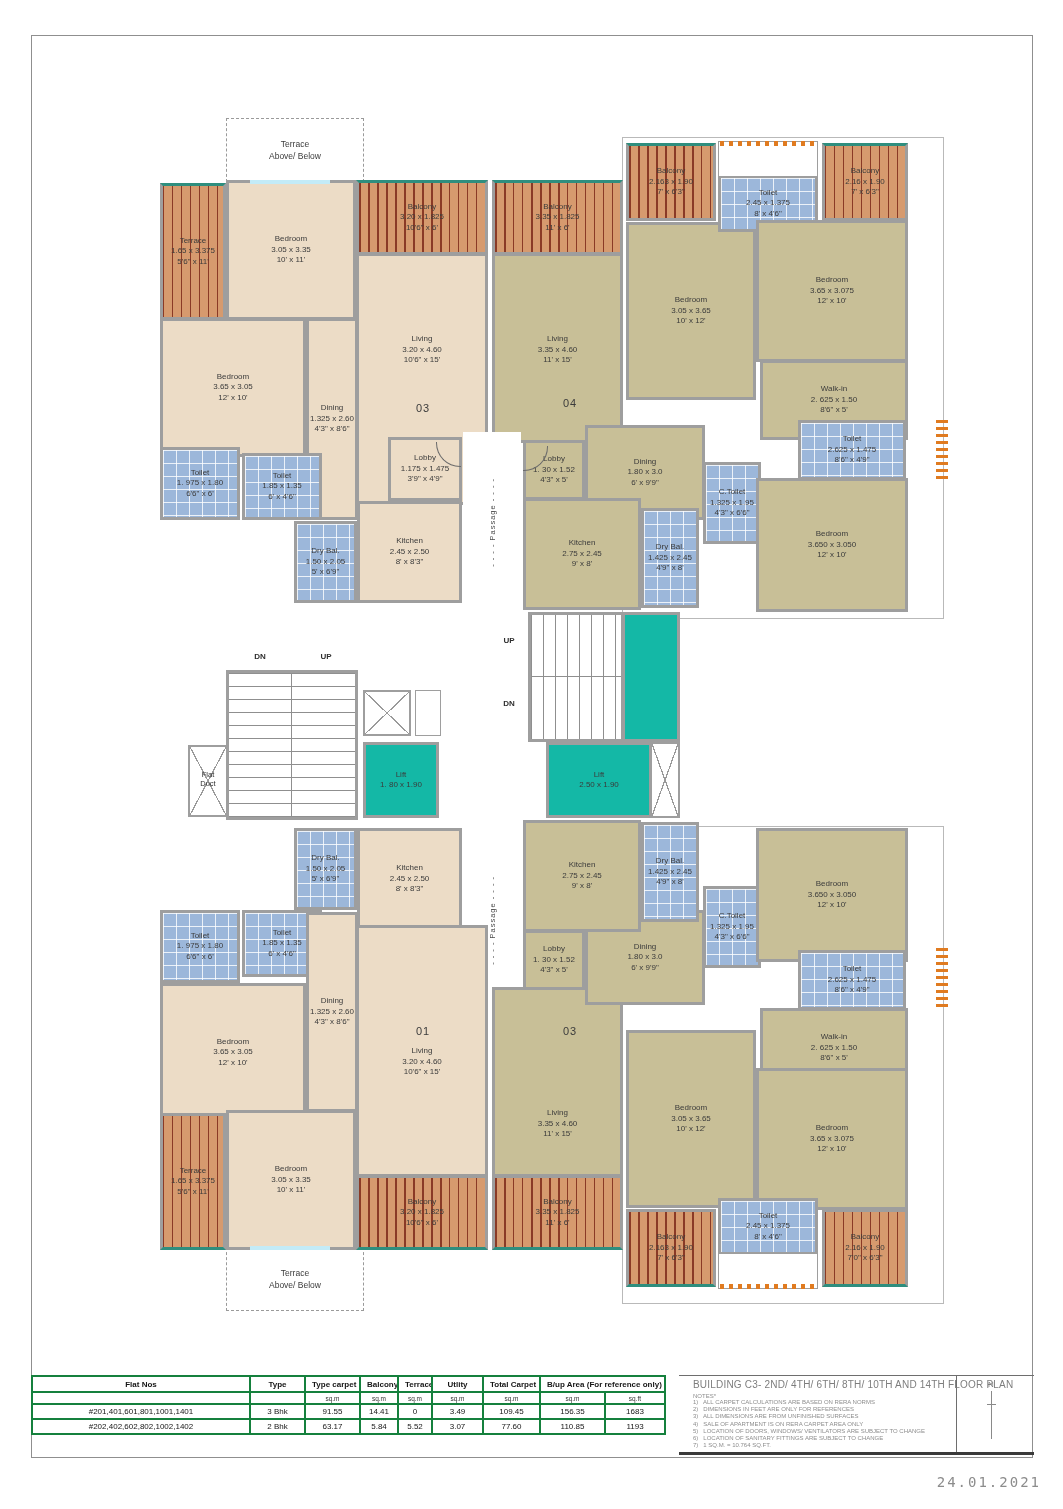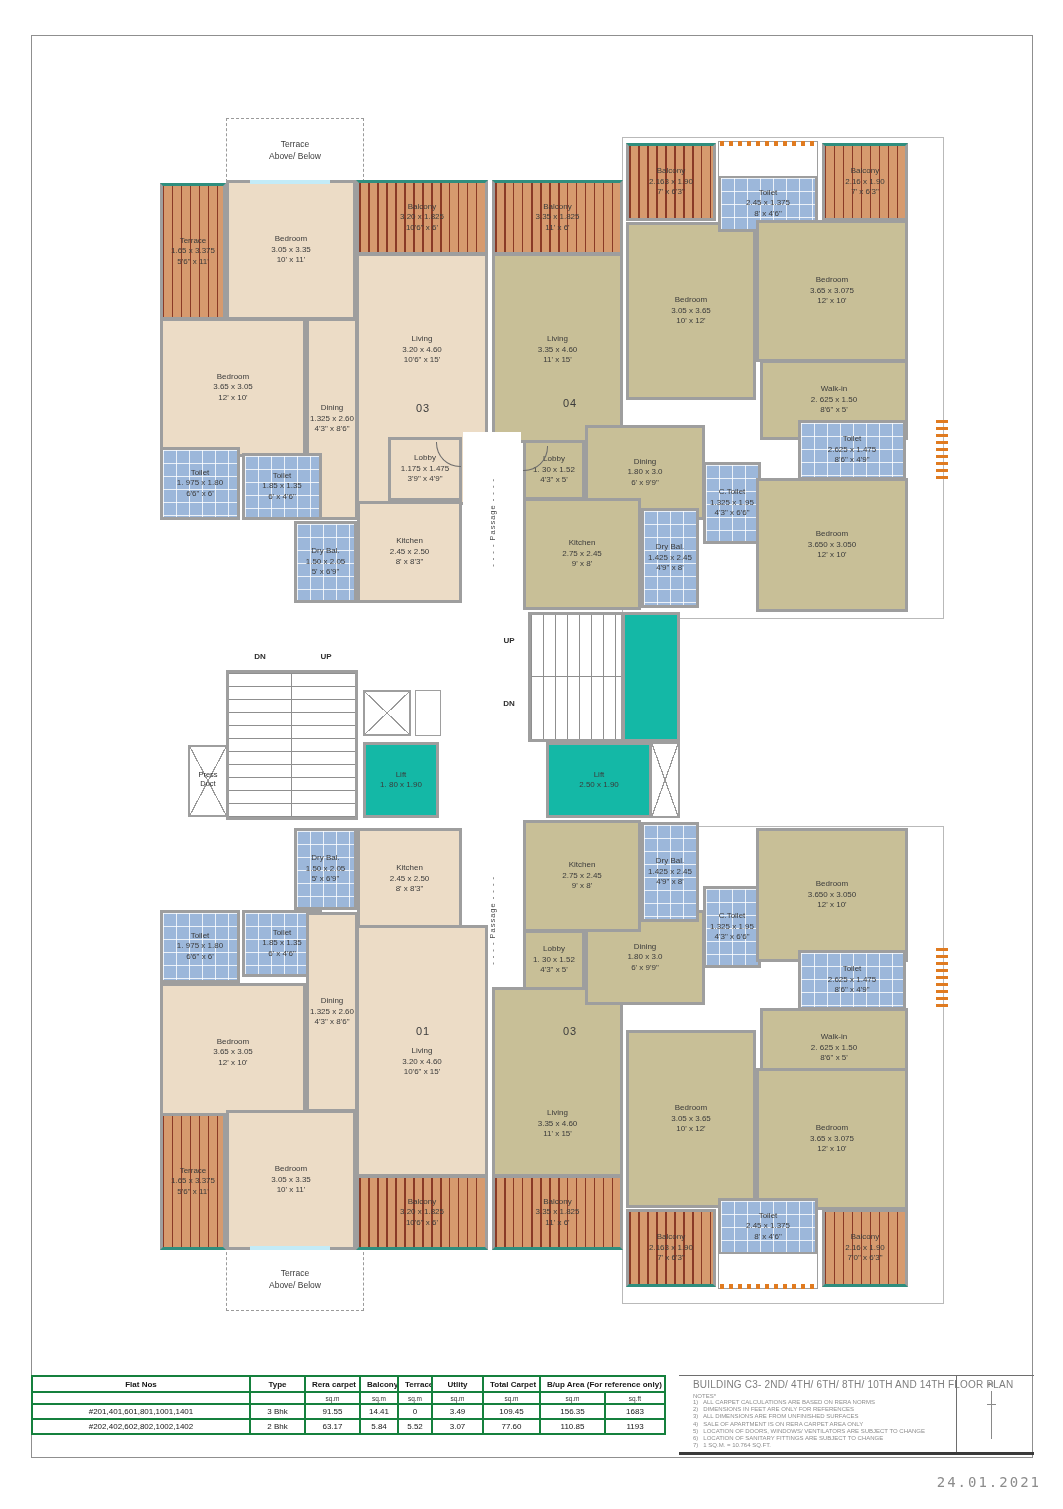--- a/index.html
+++ b/index.html
@@ -281,21 +281,21 @@
   <div class="r w" style="left:363px;top:742px;width:76px;height:76px">
       <div class="lbl">
         <div>Lift</div>
         <div>1. 80 x 1.90</div>
       </div>
     </div>
   <div class="xbox" style="left:363px;top:690px;width:48px;height:46px"></div>
   <div class="util" style="left:415px;top:690px;width:26px;height:46px"></div>
   <div class="xbox" style="left:188px;top:745px;width:40px;height:72px"></div>
   <div class="smalltxt" style="left:186px;top:770px;width:44px;font-weight:400;font-size:7.5px;line-height:9px">
-      <div>Press</div>
+      <div>Flat</div>
       <div>Duct</div>
     </div>
   <div class="stairV" style="left:528px;top:612px;width:96px;height:130px"></div>
   <div class="r w" style="left:622px;top:612px;width:58px;height:130px"></div>
   <div class="smalltxt" style="left:494px;top:636px;width:30px">UP</div>
   <div class="smalltxt" style="left:494px;top:699px;width:30px">DN</div>
   <div class="r w" style="left:546px;top:742px;width:106px;height:76px">
       <div class="lbl">
         <div>Lift</div>
         <div>2.50 x 1.90</div>
@@ -515,21 +515,21 @@
         <col style="width:34px">
           <col style="width:51px">
           <col style="width:57px">
           <col style="width:65px">
           <col style="width:60px">
       </colgroup>
       <thead>
         <tr>
           <th>Flat Nos</th>
           <th>Type</th>
-          <th>Rera carpet</th>
+          <th>Type carpet</th>
           <th>Balcony</th>
           <th>Terrace</th>
           <th>Utlity</th>
           <th>Total Carpet</th>
           <th colspan="2">B/up Area (For reference only)</th>
         </tr>
         <tr class="sub">
           <td></td>
           <td></td>
           <td>sq.m</td>

